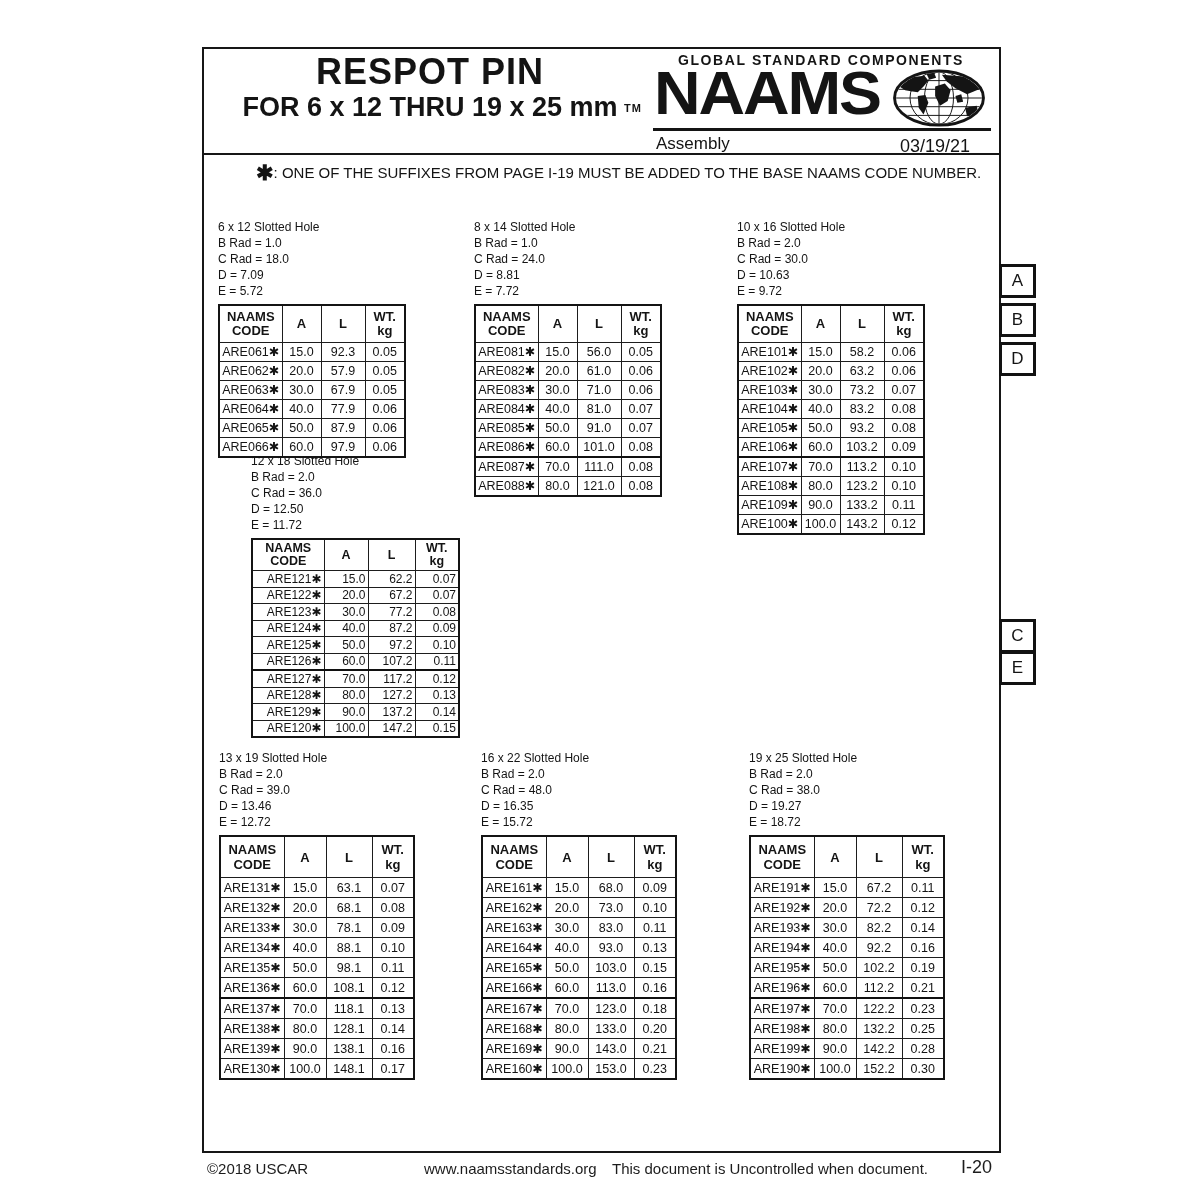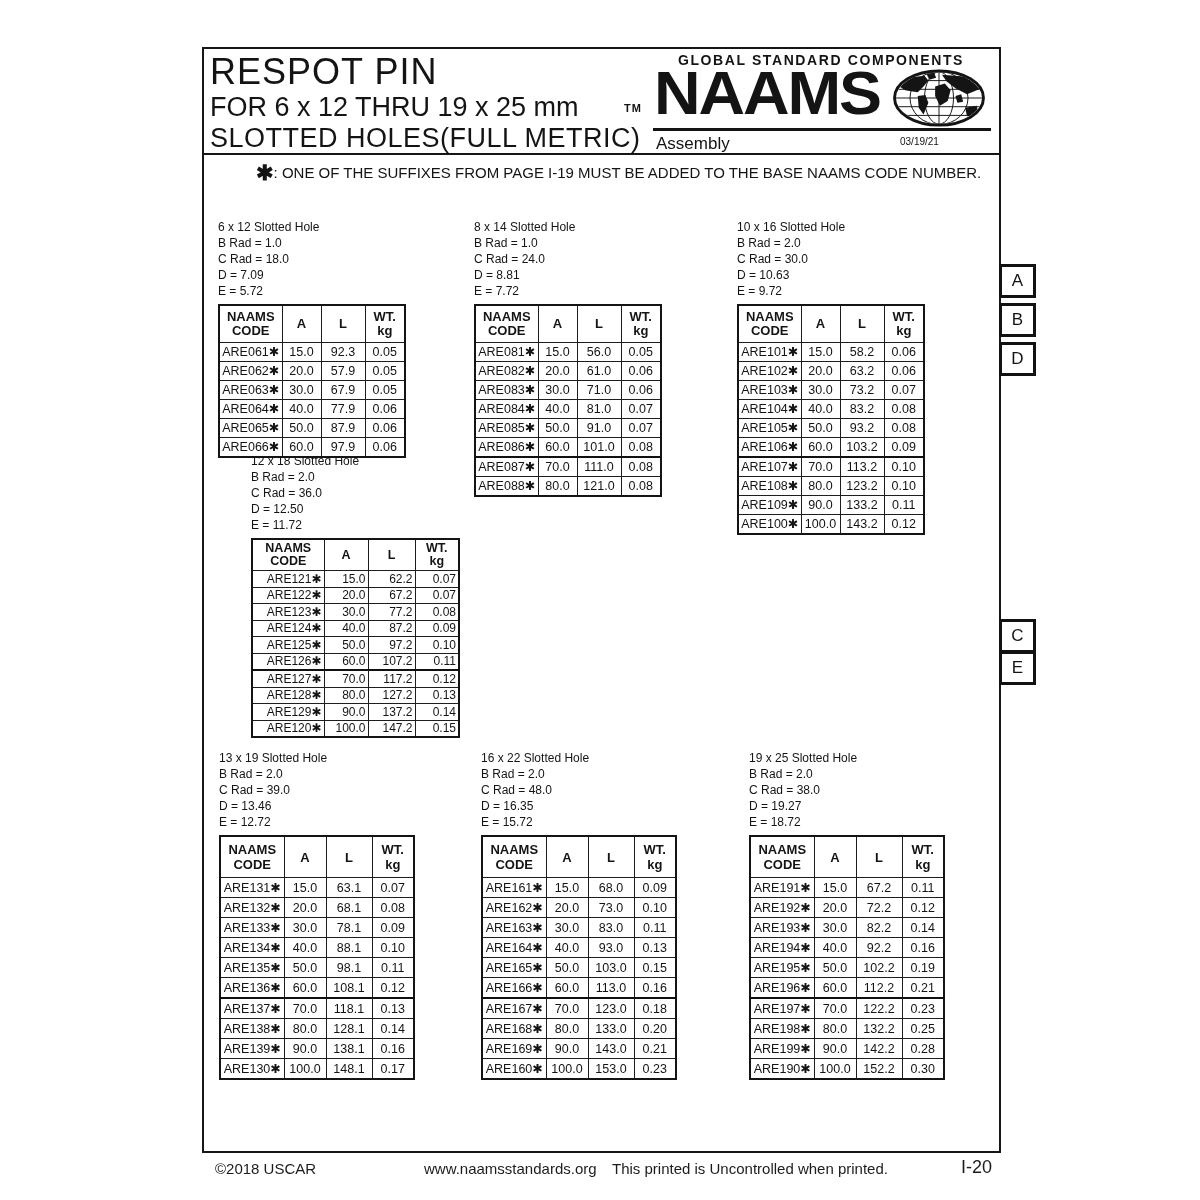--- a/index.html
+++ b/index.html
@@ -10,33 +10,33 @@
     color: #141414;
     position: relative;
     overflow: hidden;
   }
   .page { position: absolute; left: 0; top: 0; width: 1200px; height: 1200px; background: #fff; }
 
   
   .outer-box { position: absolute; left: 202px; top: 47px; width: 799px; height: 1106px; border: 2px solid #161616; background: #fff; }
   .header-box { position: absolute; left: 202px; top: 47px; width: 799px; height: 108px; border: 2px solid #161616; background: #fff; }
 
-  .title-block { position: absolute; left: 6px; top: 2px; width: 440px; text-align: left; font-weight: normal; white-space: nowrap; }
+  .title-block { position: absolute; left: 6px; top: 2px; width: 440px; text-align: center; font-weight: bold; white-space: nowrap; }
   .t1 { font-size: 36px; line-height: 41px; letter-spacing: 1px; }
   .t2 { font-size: 27px; line-height: 31px; }
   .t3 { font-size: 27px; line-height: 31px; letter-spacing: 0.5px; }
 
   .tm-mark { position: absolute; left: 420px; top: 53px; font-size: 11px; font-weight: bold; letter-spacing: 1px; }
 
   .logo-top { position: absolute; left: 448px; top: 3px; width: 338px; text-align: center; font-size: 14px; font-weight: bold; letter-spacing: 1.6px; white-space: nowrap; }
   .logo-name { position: absolute; left: 450px; top: 13px; font-size: 62px; line-height: 62px; font-weight: bold; letter-spacing: -2px; transform: scaleX(1.04); transform-origin: left; }
   .logo-globe { position: absolute; left: 686px; top: 20px; }
   .logo-rule { position: absolute; left: 449px; top: 79px; width: 338px; height: 3px; background: #141414; }
   .hdr-assembly { position: absolute; left: 452px; top: 85px; font-size: 17px; }
-  .hdr-date { position: absolute; left: 696px; top: 87px; font-size: 10px; }
+  .hdr-date { position: absolute; left: 696px; top: 87px; font-size: 18px; }
 
   
   .note { position: absolute; left: 256px; top: 161px; font-size: 15px; white-space: nowrap; text-align: center; }
   .note .star { font-size: 21px; font-weight: bold; vertical-align: -2px; }
 
   
   .section { position: absolute; }
   .sec-title, .sec-params div { font-size: 12px; line-height: 16px; }
 
   table.tbl { border-collapse: collapse; margin-top: 5px; background: #fff; border: 2px solid #141414; }
@@ -69,37 +69,36 @@
   .tbl-c th:nth-child(4), .tbl-c td:nth-child(4) { width: 42px; }
 
   
   .side-label { position: absolute; left: 999px; width: 37px; height: 34px; border: 3px solid #121212; background: #fff;
     display: flex; align-items: center; justify-content: center; font-size: 17px; }
   .sl-a { top: 264px; } .sl-b { top: 303px; } .sl-d { top: 342px; }
   .sl-c { top: 619px; } .sl-e { top: 651px; }
 
   
   .footer-item { position: absolute; font-size: 15px; color: #1c1c1c; white-space: nowrap; }
-  .f-copy { left: 207px; top: 1160px; margin-left: 8px; }
+  .f-copy { left: 207px; top: 1160px; }
   .f-url { left: 424px; top: 1160px; }
   .f-notice { left: 612px; top: 1160px; }
   .f-page { left: 961px; top: 1157px; font-size: 18px; }
 </style>
 </head>
 <body>
 
 <div class="page">
 
   <div class="outer-box"></div>
 
   <div class="header-box">
     <div class="title-block">
       <div class="t1">RESPOT PIN</div>
       <div class="t2">FOR 6 x 12 THRU 19 x 25 mm</div>
-      <div class="t3">SLOTTED HOLES(FULL METRIC)</div>
     </div>
 
     <div class="tm-mark">TM</div>
 
     <div class="logo-top">GLOBAL STANDARD COMPONENTS</div>
     <div class="logo-name">NAAMS</div>
 
     <div class="logo-globe">
       <svg width="98" height="58" viewBox="0 0 98 60">
         <defs>
@@ -748,16 +747,16 @@
   </div>
 
   <div class="side-label sl-a">A</div>
   <div class="side-label sl-b">B</div>
   <div class="side-label sl-d">D</div>
   <div class="side-label sl-c">C</div>
   <div class="side-label sl-e">E</div>
 
   <div class="footer-item f-copy">©2018 USCAR</div>
   <div class="footer-item f-url">www.naamsstandards.org</div>
-  <div class="footer-item f-notice">This printed is Uncontrolled when printed.</div>
+  <div class="footer-item f-notice">This document is Uncontrolled when document.</div>
   <div class="footer-item f-page">I-20</div>
 
 </div>
 
 </body></html>

